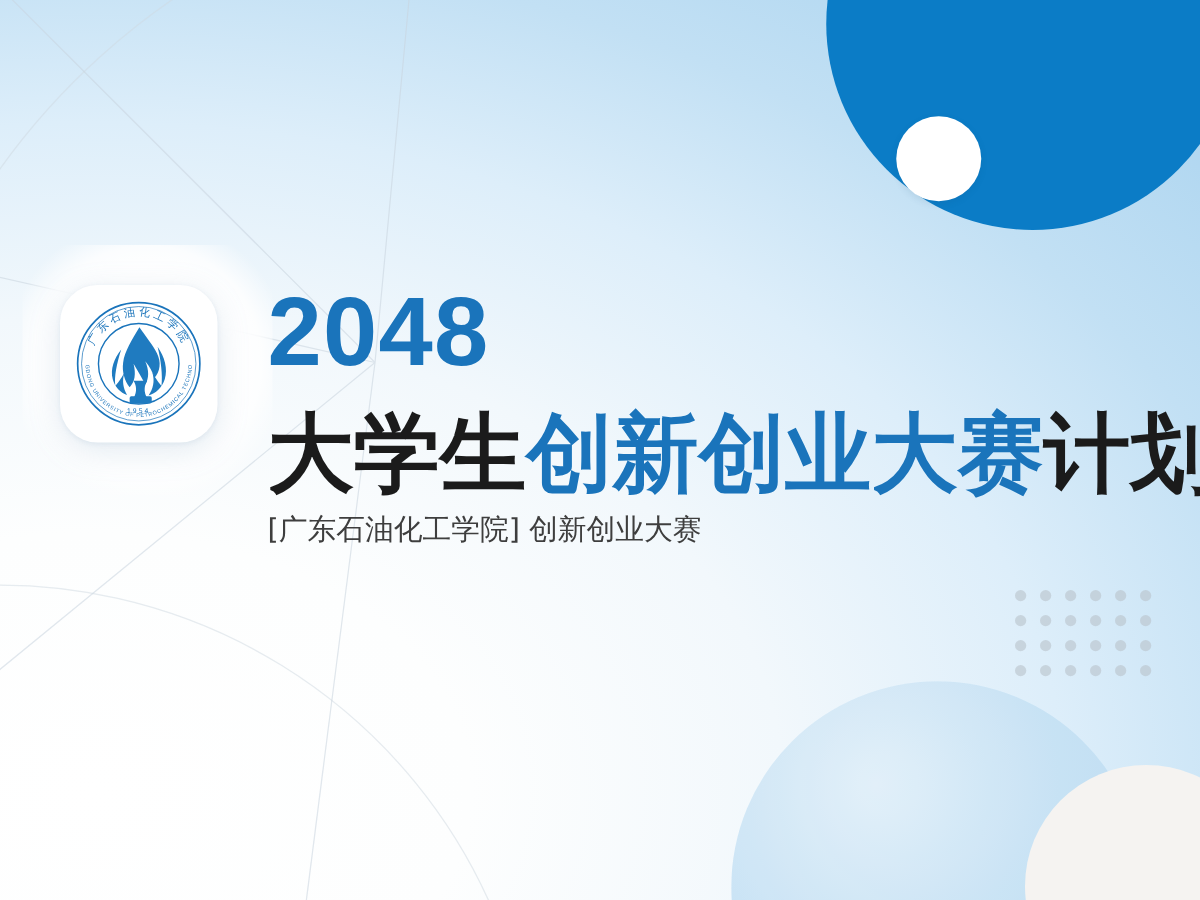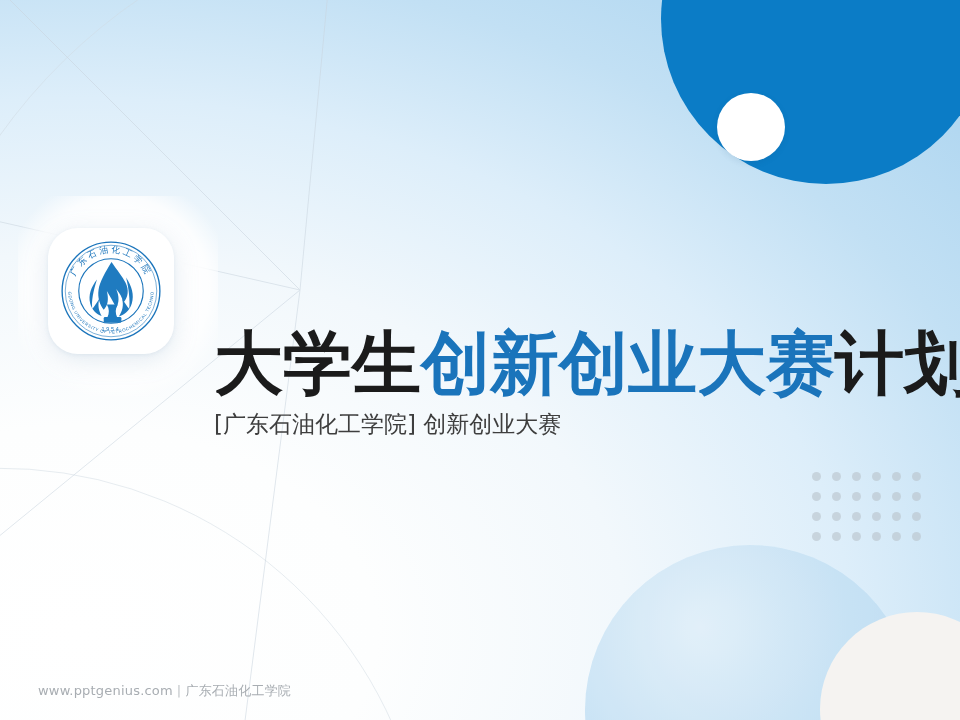--- a/index.html
+++ b/index.html
@@ -272,22 +272,22 @@
       <path d="M73 78 C 62 92 56 108 60 124 C 63 136 72 145 82 148 C 76 138 74 126 78 114 C 72 124 68 130 64 134 C 62 120 66 100 73 78 Z"></path>
       <path d="M129 74 C 140 90 145 108 140 124 C 136 137 126 146 115 149 C 122 139 125 127 121 114 C 127 124 131 130 135 134 C 137 118 134 94 129 74 Z"></path>
       <path d="M92 126 C 97 134 97 143 93 151 L 112 151 C 108 143 108 134 113 126 Z"></path>
       <rect x="86" y="150" width="34" height="11" rx="2.5"></rect>
     </g>
     <text x="100" y="176" font-size="10.5" fill="#1a74bb" text-anchor="middle" letter-spacing="3.2" font-family="'Liberation Sans','DejaVu Sans',sans-serif">1954</text>
   </svg>
 
   <div class="content">
 
+    <div class="year">2048</div>
 
     <div class="headline"><span>大学生</span><span class="hl-accent">创新创业大赛</span><span>计划书</span></div>
 
     <div class="subtitle">[广东石油化工学院] 创新创业大赛</div>
 
   </div>
 
-  <div class="footer"><span>www.pptgenius.com</span><span class="sep">|</span><span>广东石油化工学院</span></div>
 
 </div>
 
 </body></html>

